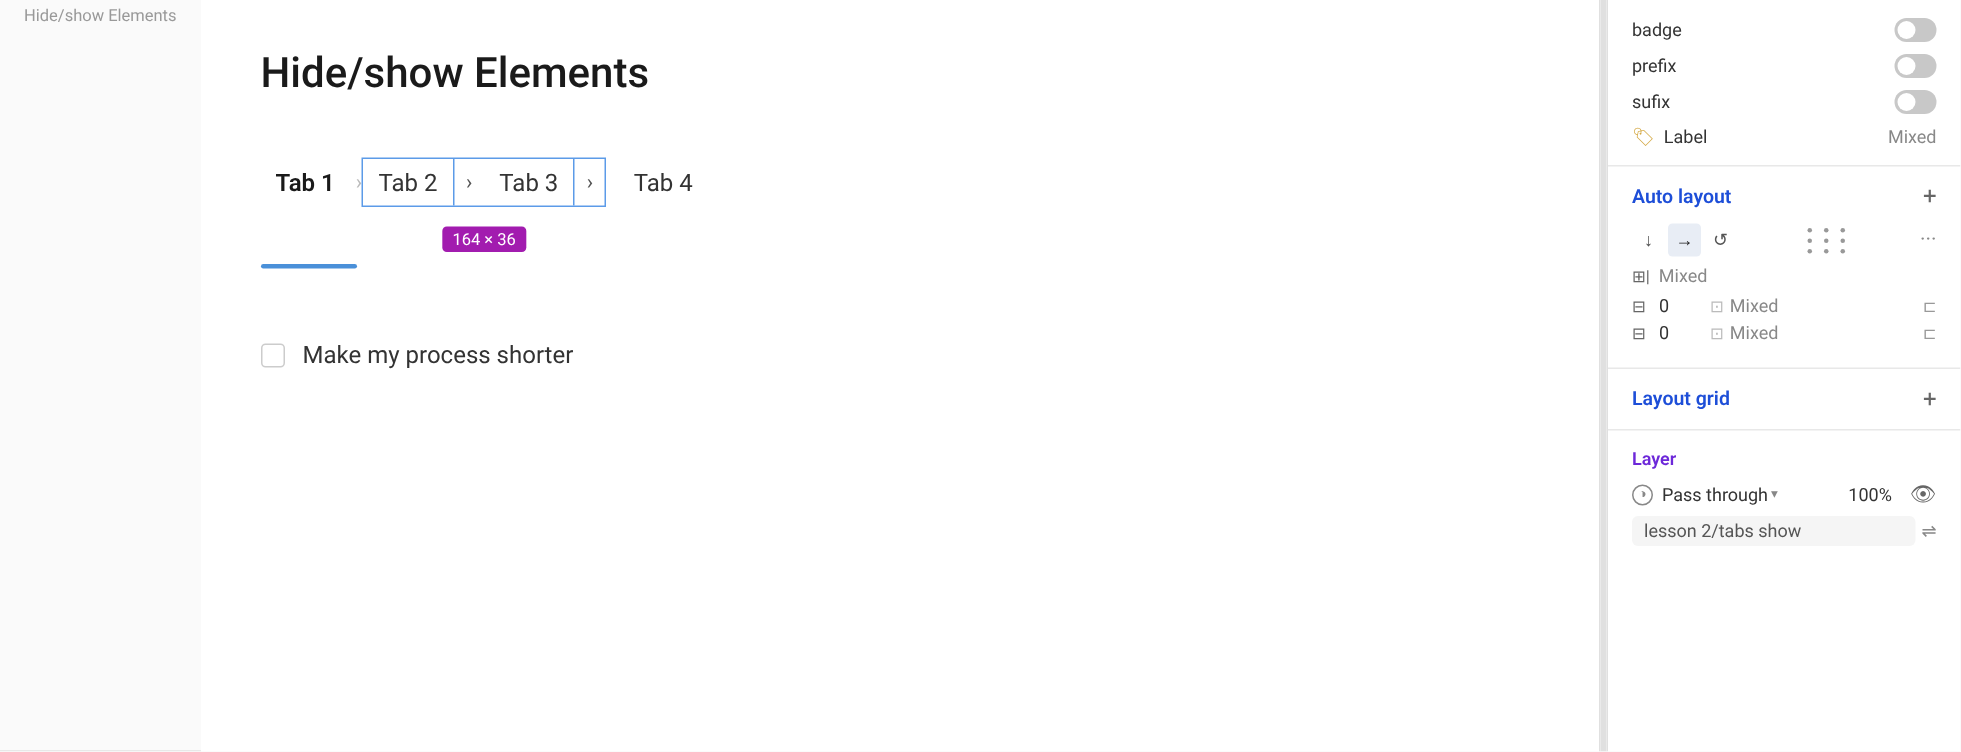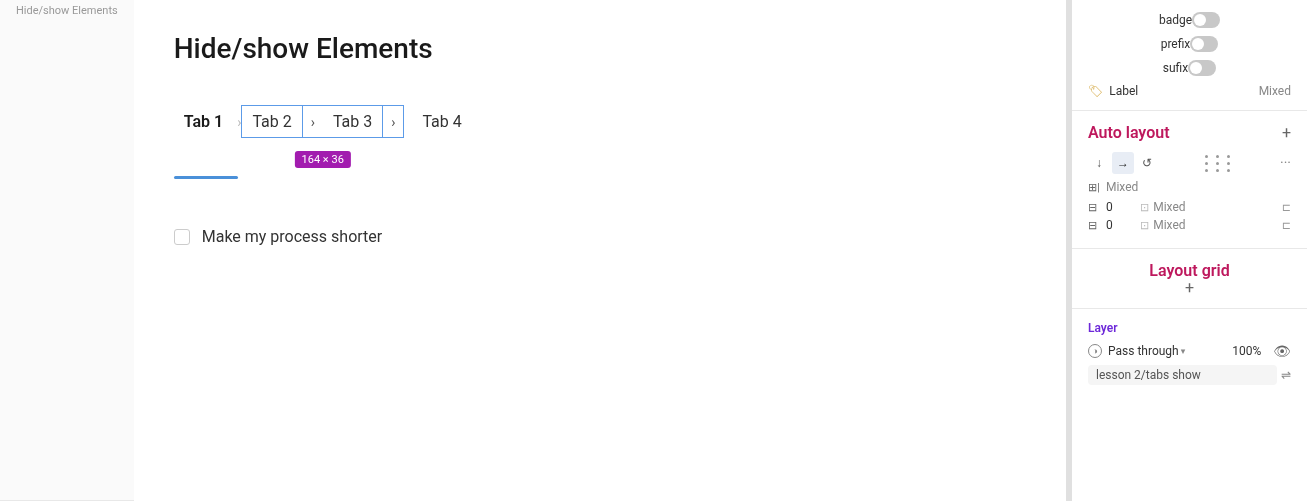--- a/index.html
+++ b/index.html
@@ -148,21 +148,21 @@
     }
 
     .section {
       border-bottom: 1px solid #e8e8e8;
       padding: 12px 16px;
     }
 
     .toggle-row {
       display: flex;
       align-items: center;
-      justify-content: center;
+      justify-content: space-between;
       margin-bottom: 8px;
     }
 
     .toggle-row:last-child {
       margin-bottom: 0;
     }
 
     .toggle-label {
       font-size: 12px;
       color: #333;
@@ -215,23 +215,23 @@
 
     
     .auto-layout-header {
       display: flex;
       align-items: center;
       justify-content: space-between;
       margin-bottom: 10px;
     }
 
     .section-title {
-      font-size: 16px;
+      font-size: 13px;
       font-weight: 600;
-      color: #be185d;
+      color: #1d4ed8;
     }
 
     .add-btn {
       font-size: 16px;
       color: #666;
       cursor: pointer;
       line-height: 1;
     }
 
     .layout-controls-row {
@@ -333,21 +333,20 @@
     .clip-icon {
       font-size: 11px;
       color: #999;
     }
 
     
     .layout-grid-header {
       display: flex;
       align-items: center;
       justify-content: space-between;
-      flex-direction: column;
     }
 
     
     .layer-section {
       padding: 12px 16px;
     }
 
     .layer-title {
       font-size: 12px;
       font-weight: 600;

